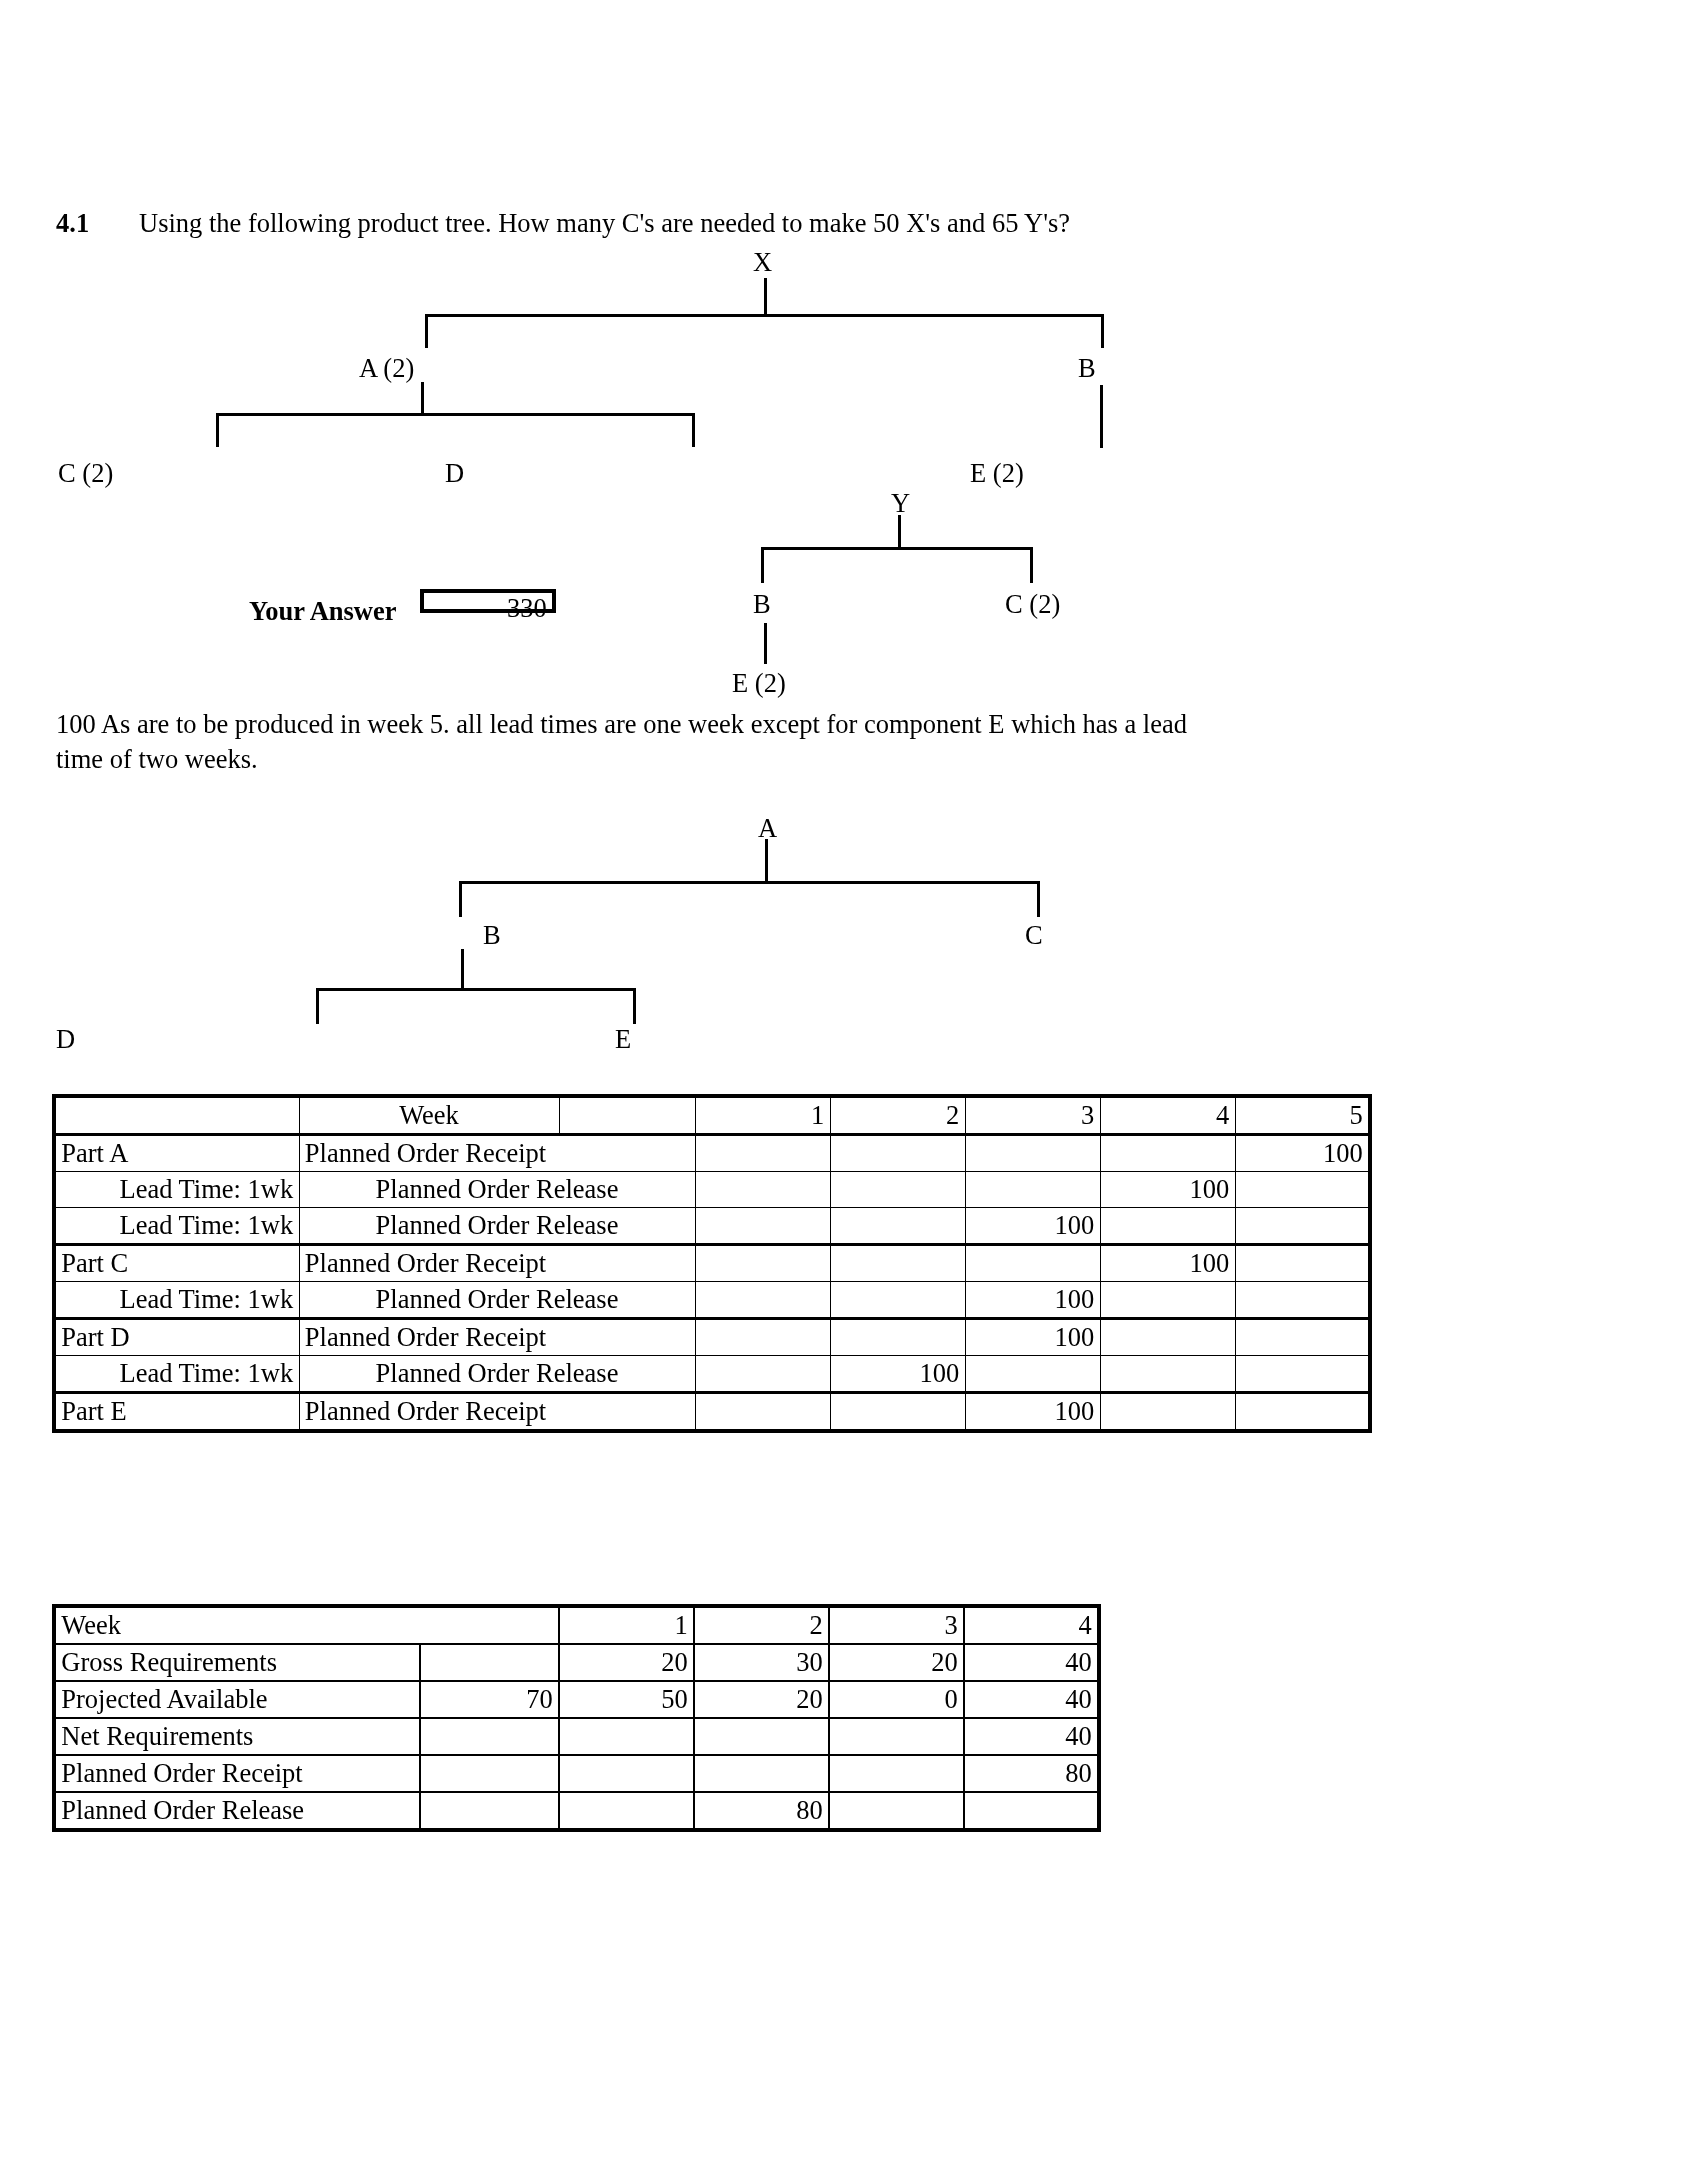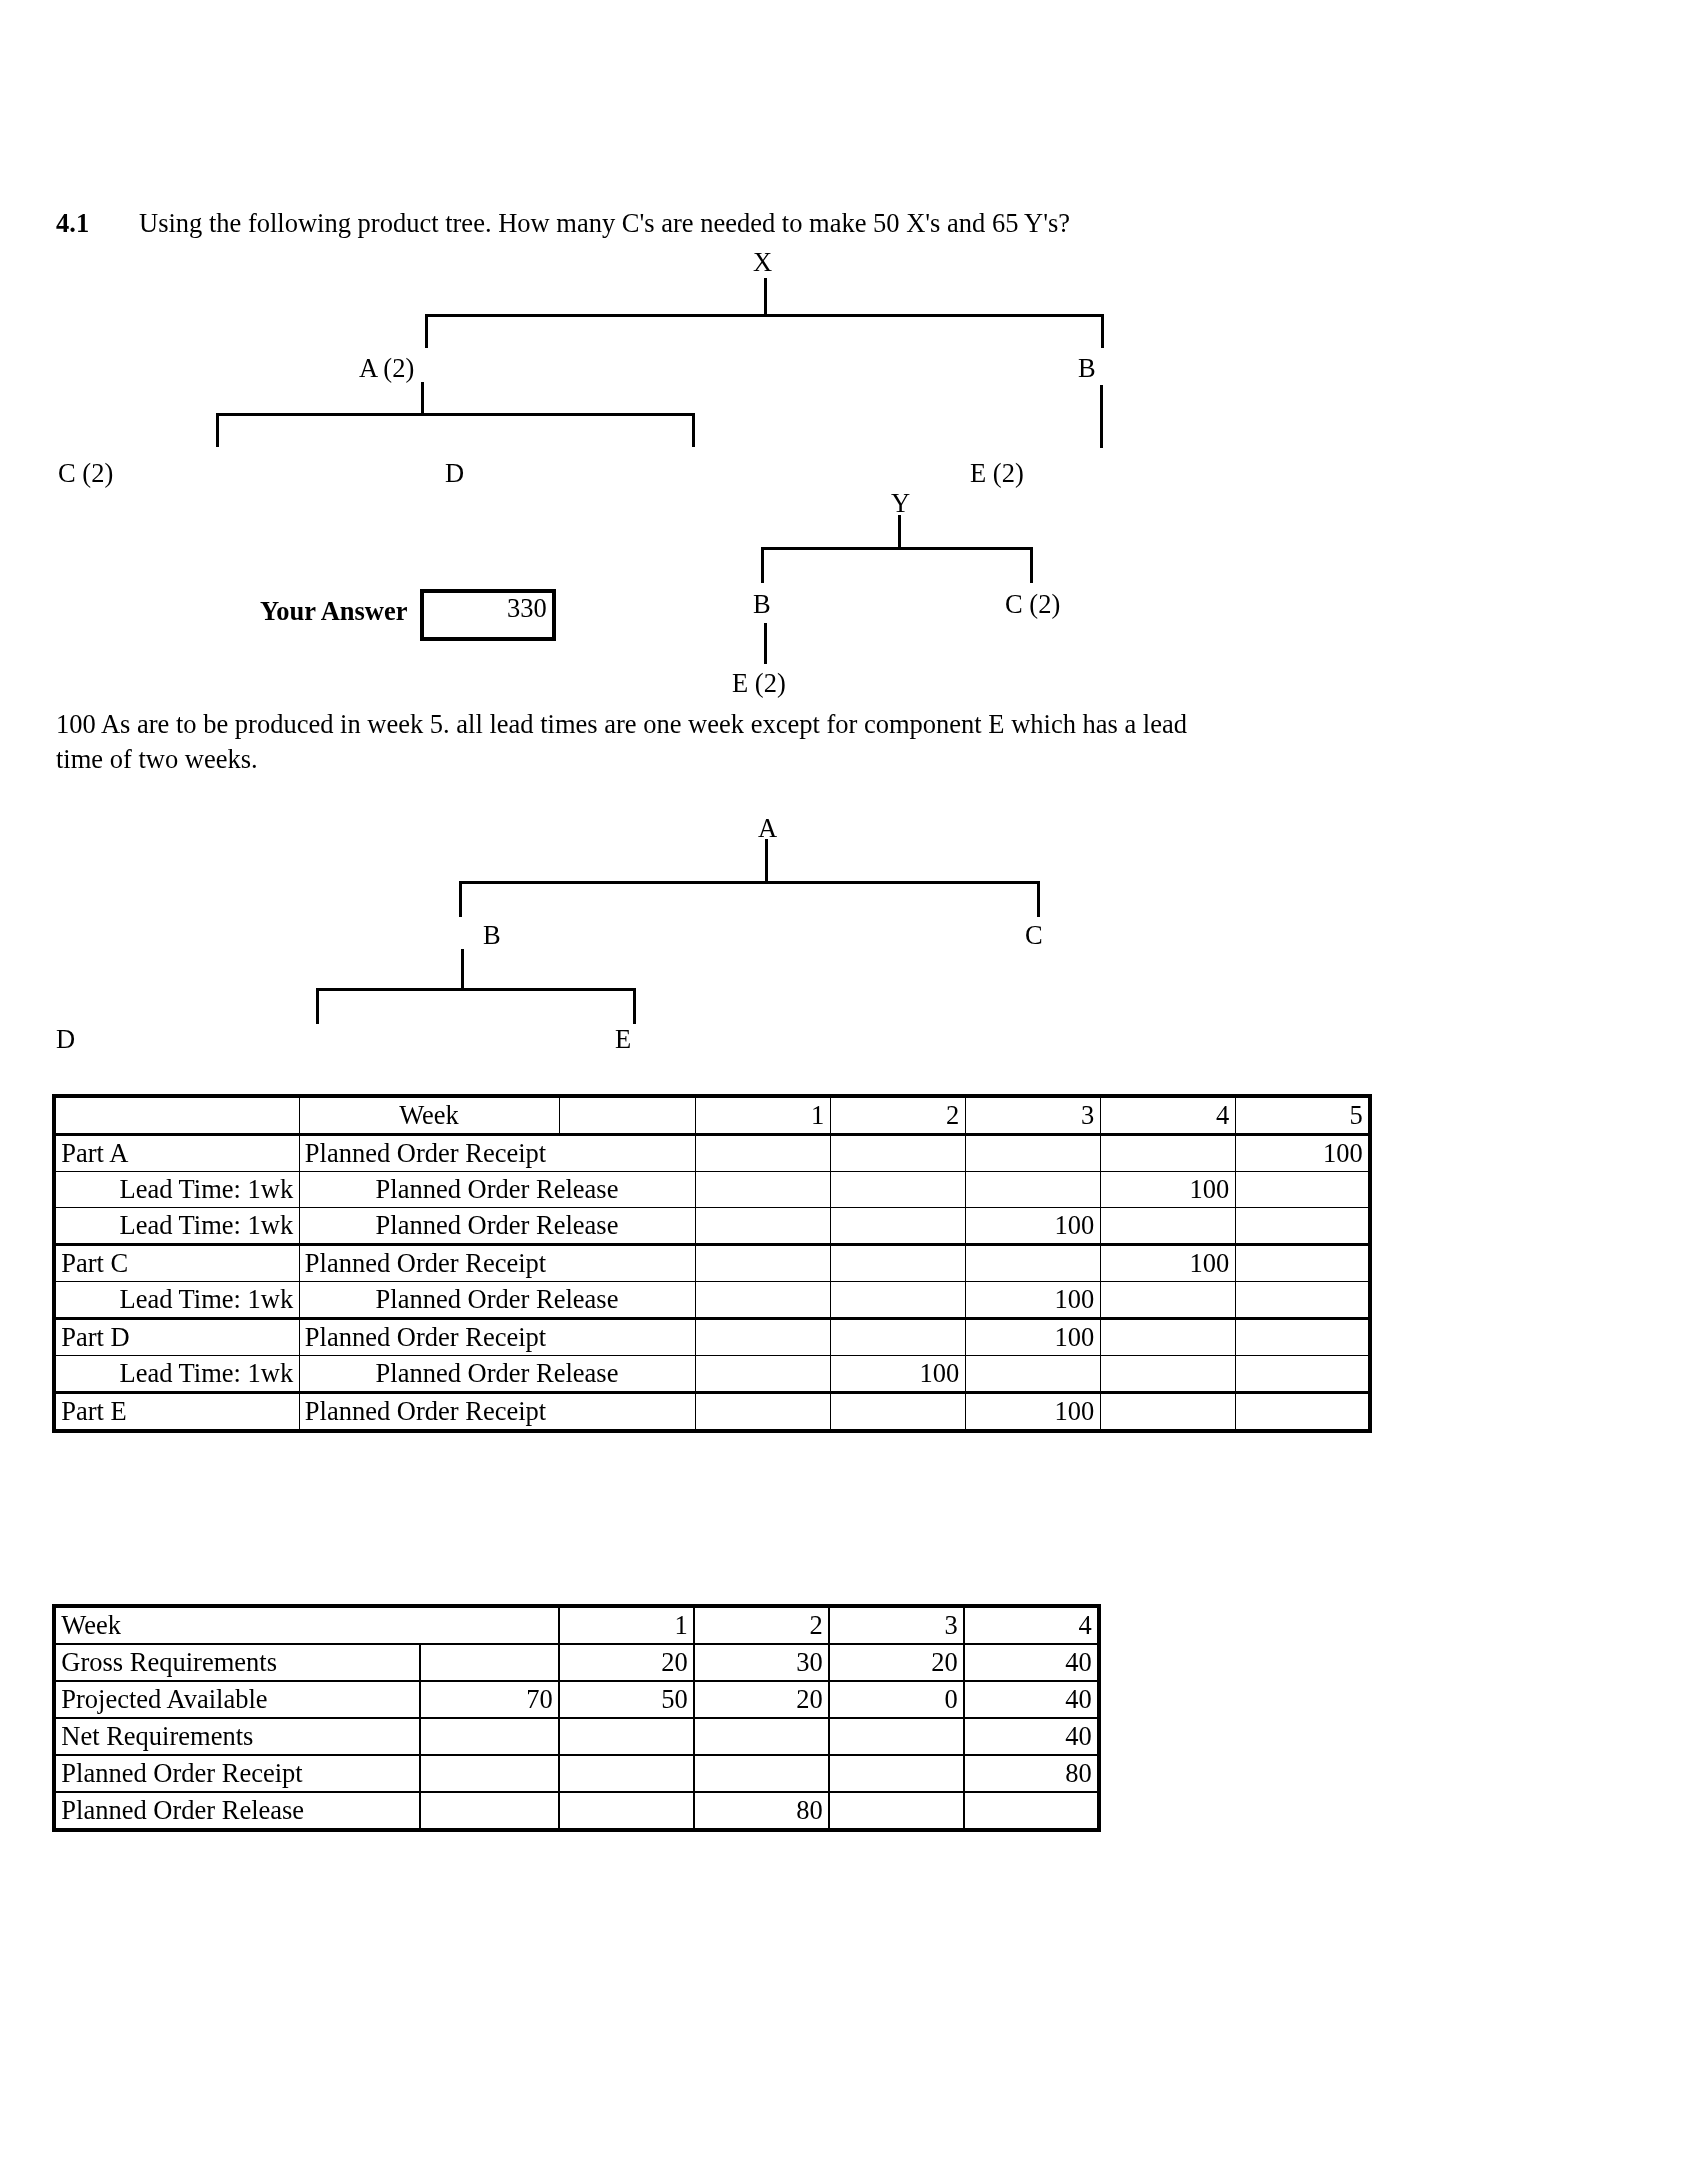--- a/index.html
+++ b/index.html
@@ -70,22 +70,22 @@
     <div class="vline" style="left:898px; top:515px; height:32px;"></div>
     <div class="hline" style="left:761px; top:547px; width:271px;"></div>
     <div class="vline" style="left:761px; top:547px; height:36px;"></div>
     <div class="vline" style="left:1030px; top:547px; height:36px;"></div>
     <div class="tlabel" style="left:753px; top:589px;">B</div>
     <div class="tlabel" style="left:1005px; top:589px;">C (2)</div>
     <div class="vline" style="left:764px; top:623px; height:41px;"></div>
     <div class="tlabel" style="left:732px; top:668px;">E (2)</div>
   </div>
 
-  <div class="answer-label" style="left:260px; top:596px;text-align:center;">Your Answer</div>
-  <div class="answer-box" style="left:420px; top:589px; width:136px; height:52px;">330</div>
+  <div class="answer-label" style="left:249px; top:596px;text-align:center;">Your Answer</div>
+  <div class="answer-box" style="left:420px; top:589px; width:136px; height:24px;">330</div>
 
   <div class="para" style="left:56px; top:707px;">
     <div>100 As are to be produced in week 5. all lead times are one week except for component E which has a lead</div>
     <div>time of two weeks.</div>
   </div>
 
   <div>
     <div class="tlabel" style="left:758px; top:813px;">A</div>
     <div class="vline" style="left:765px; top:839px; height:42px;"></div>
     <div class="hline" style="left:459px; top:881px; width:580px;"></div>

